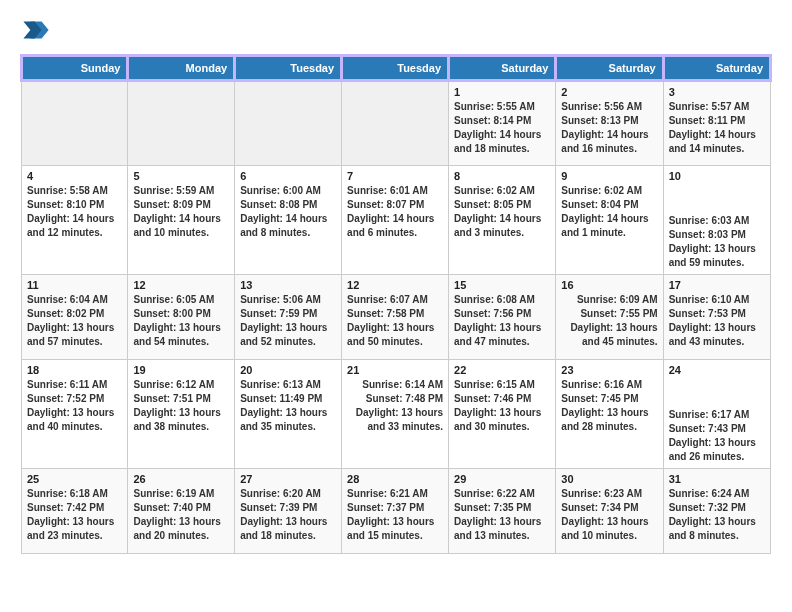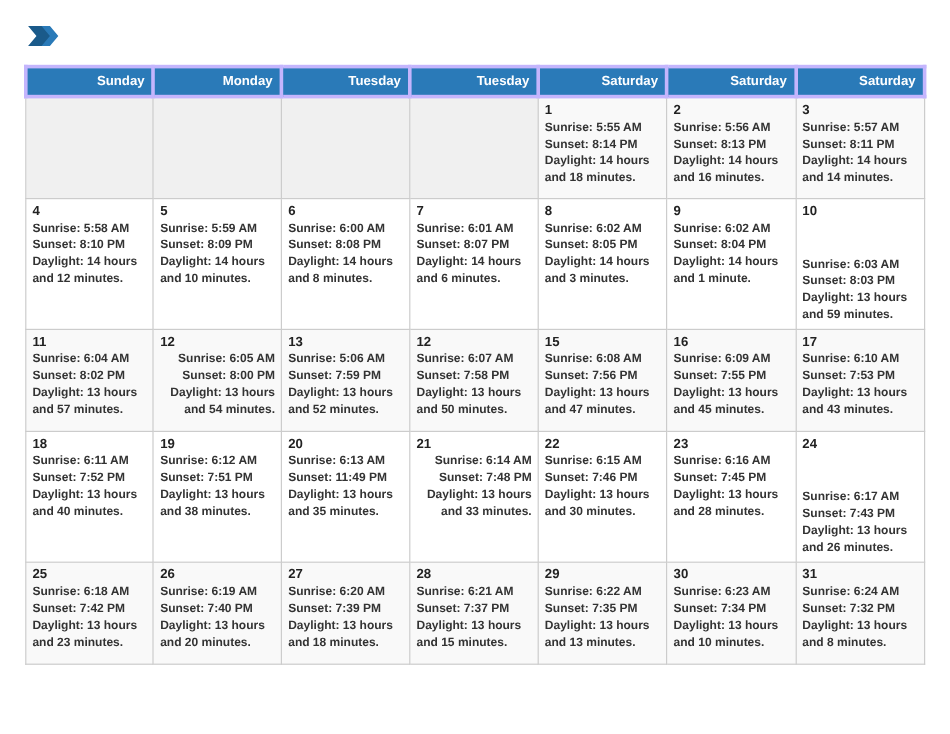--- a/index.html
+++ b/index.html
@@ -196,21 +196,21 @@
       <tr>
         <td>
           <div class="day-number">11</div>
           <div class="day-info" style="white-space: pre-line;">Sunrise: 6:04 AM
 Sunset: 8:02 PM
 Daylight: 13 hours
 and 57 minutes.</div>
         </td>
         <td>
           <div class="day-number">12</div>
-          <div class="day-info" style="white-space: pre-line; text-align: right;">Sunrise: 6:05 AM
+          <div class="day-info" style="white-space: pre-line;">Sunrise: 6:05 AM
 Sunset: 8:00 PM
 Daylight: 13 hours
 and 54 minutes.</div>
         </td>
         <td>
           <div class="day-number">13</div>
           <div class="day-info" style="white-space: pre-line;">Sunrise: 5:06 AM
 Sunset: 7:59 PM
 Daylight: 13 hours
 and 52 minutes.</div>
@@ -224,21 +224,21 @@
         </td>
         <td>
           <div class="day-number">15</div>
           <div class="day-info" style="white-space: pre-line;">Sunrise: 6:08 AM
 Sunset: 7:56 PM
 Daylight: 13 hours
 and 47 minutes.</div>
         </td>
         <td>
           <div class="day-number">16</div>
-          <div class="day-info" style="white-space: pre-line;">Sunrise: 6:09 AM
+          <div class="day-info" style="white-space: pre-line; text-align: right;">Sunrise: 6:09 AM
 Sunset: 7:55 PM
 Daylight: 13 hours
 and 45 minutes.</div>
         </td>
         <td>
           <div class="day-number">17</div>
           <div class="day-info" style="white-space: pre-line;">Sunrise: 6:10 AM
 Sunset: 7:53 PM
 Daylight: 13 hours
 and 43 minutes.</div>

